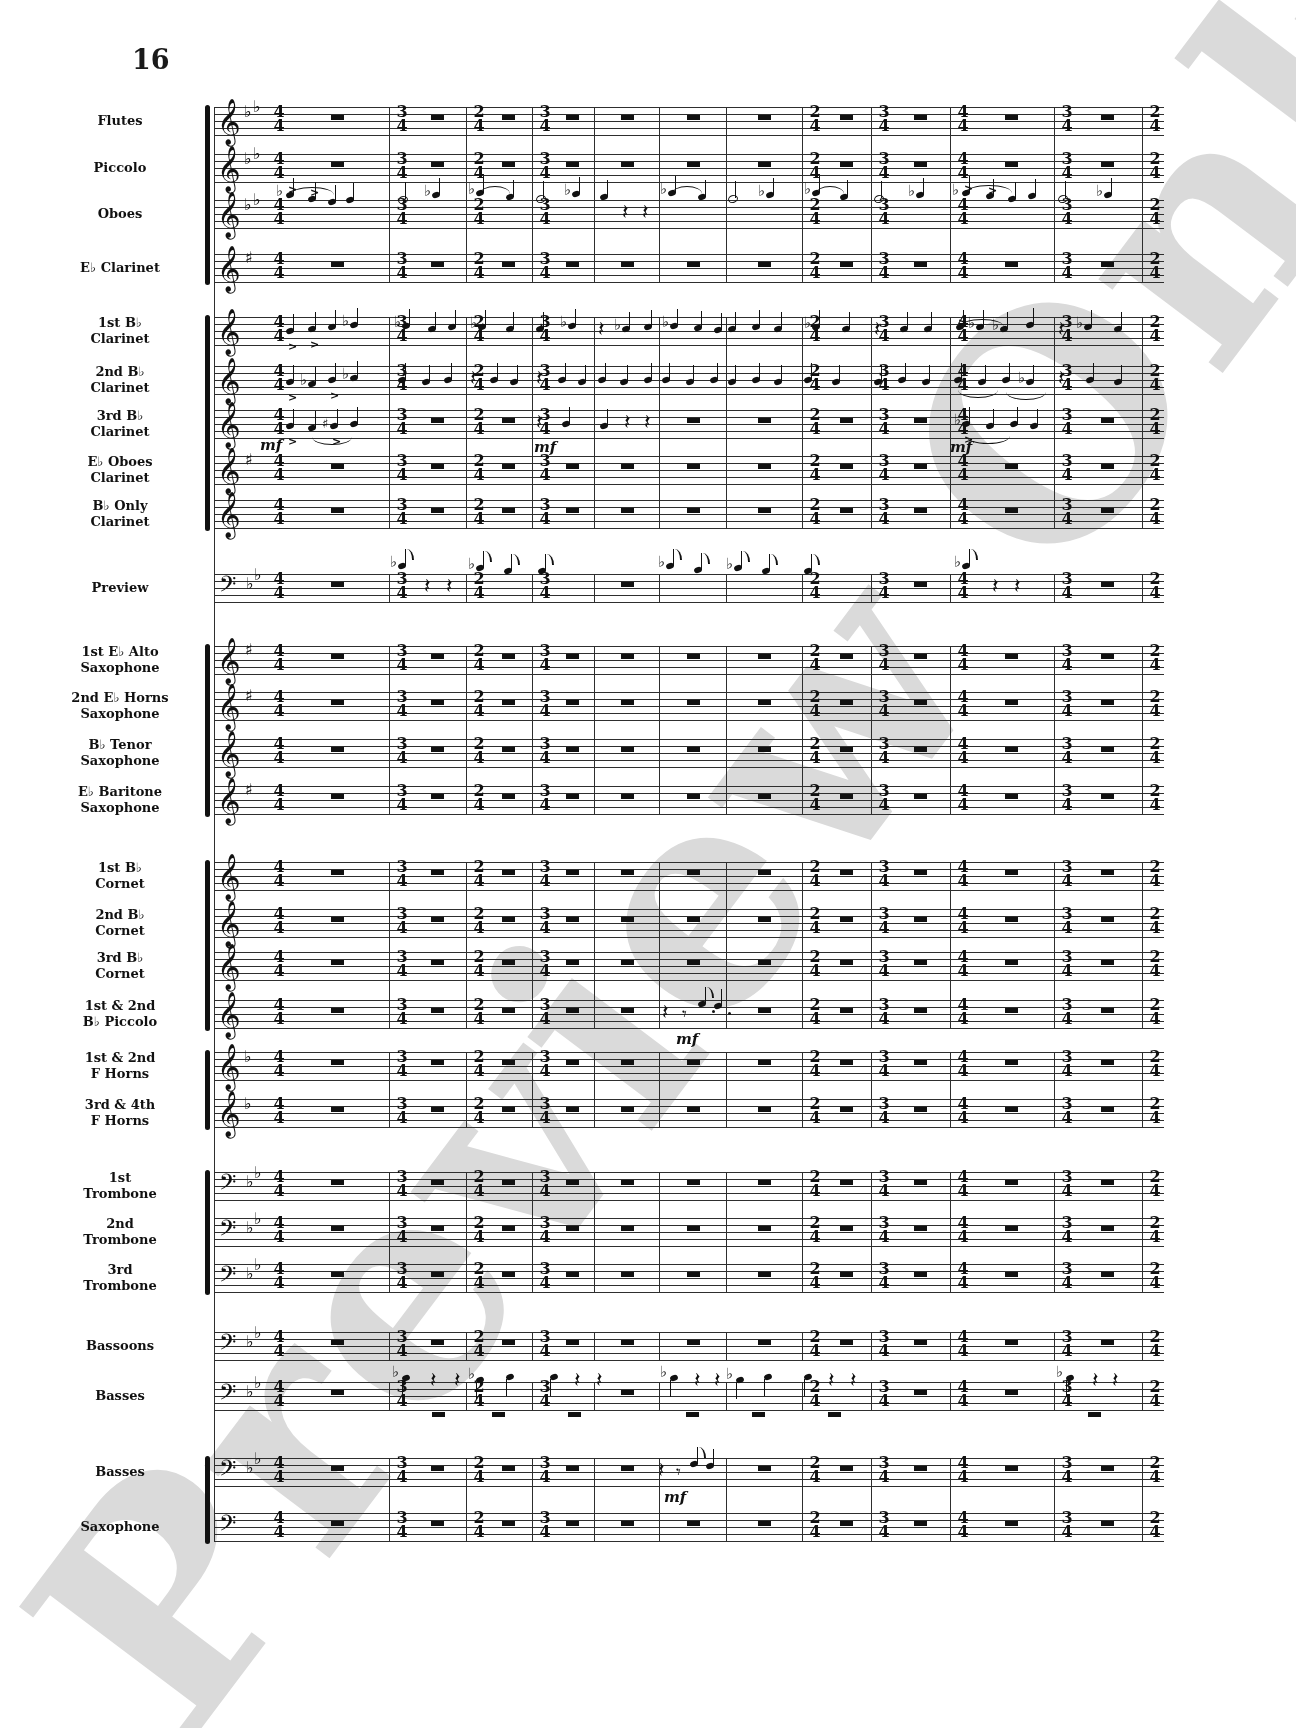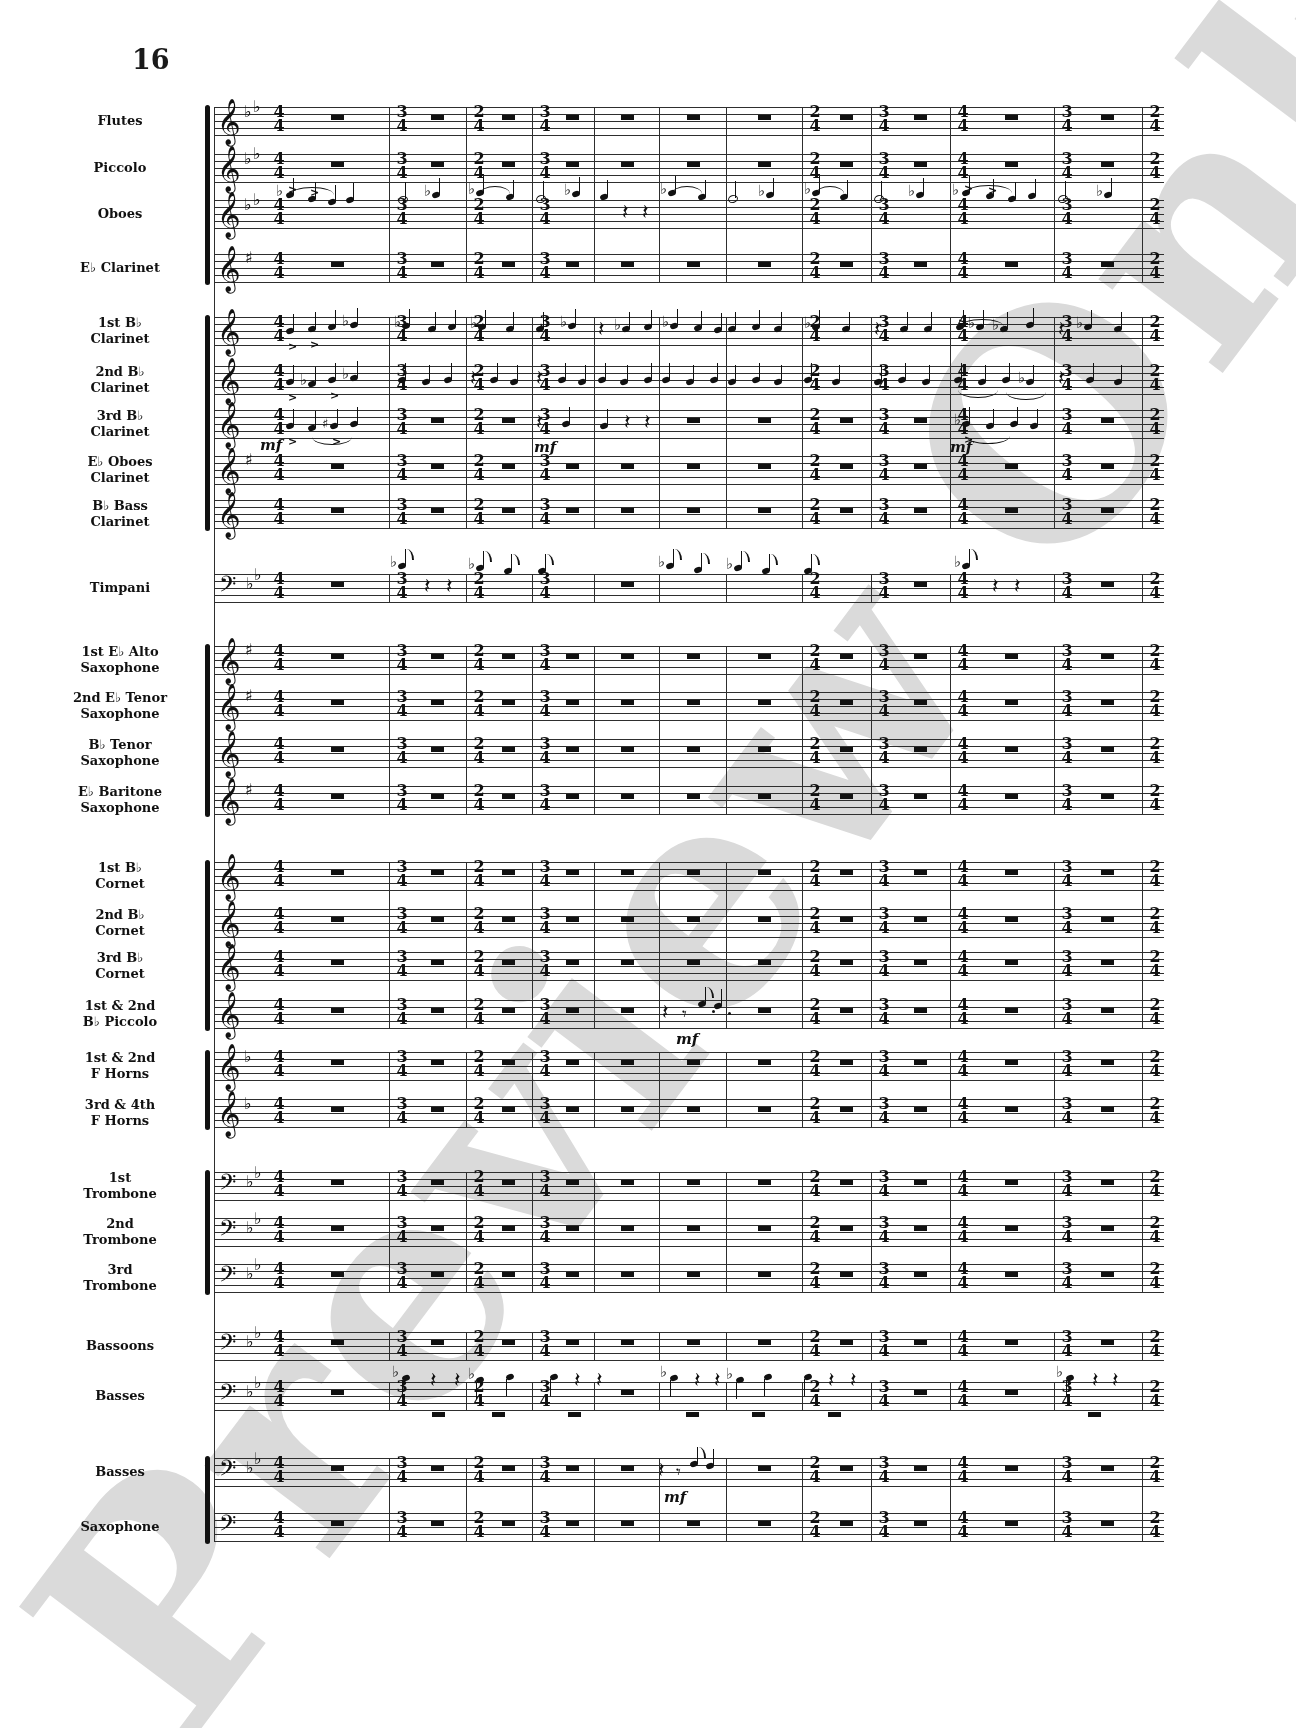--- a/index.html
+++ b/index.html
@@ -682,21 +682,21 @@
         <div class="wrest" style="left: 352px; top: 8px;"></div>
         <div class="wrest" style="left: 406.5px; top: 8px;"></div>
         <div class="wrest" style="left: 472.5px; top: 8px;"></div>
         <div class="wrest" style="left: 544px; top: 8px;"></div>
         <div class="wrest" style="left: 625.5px; top: 8px;"></div>
         <div class="wrest" style="left: 699.5px; top: 8px;"></div>
         <div class="wrest" style="left: 791px; top: 8px;"></div>
         <div class="wrest" style="left: 887px; top: 8px;"></div>
       </div>
       <div class="label" style="left: 22px; top: 514px; transform: translateY(-50%);">
-        <div>B♭ Bass</div>
+        <div>B♭ Only</div>
         <div>Clarinet</div>
       </div>
       <div class="staff" style="left: 200px; top: 500px;">
         <div class="clef" style="font-size: 40px; left: 3px; top: -6px;">𝄞</div>
         <div class="ts" style="left: 56px; top: -2px;">
           <div>4</div>
           <div>4</div>
         </div>
         <div class="ts" style="left: 179px; top: -2px;">
           <div>3</div>
@@ -736,21 +736,21 @@
         <div class="wrest" style="left: 352px; top: 8px;"></div>
         <div class="wrest" style="left: 406.5px; top: 8px;"></div>
         <div class="wrest" style="left: 472.5px; top: 8px;"></div>
         <div class="wrest" style="left: 544px; top: 8px;"></div>
         <div class="wrest" style="left: 625.5px; top: 8px;"></div>
         <div class="wrest" style="left: 699.5px; top: 8px;"></div>
         <div class="wrest" style="left: 791px; top: 8px;"></div>
         <div class="wrest" style="left: 887px; top: 8px;"></div>
       </div>
       <div class="label" style="left: 22px; top: 588px; transform: translateY(-50%);">
-        <div>Timpani</div>
+        <div>Preview</div>
       </div>
       <div class="staff" style="left: 200px; top: 574px;">
         <div class="clef" style="font-size: 27px; left: 5px; top: -1px;">𝄢</div>
         <div class="ksig" style="left: 32px; top: 2px;">♭</div>
         <div class="ksig" style="left: 40px; top: -7px;">♭</div>
         <div class="ts" style="left: 56px; top: -2px;">
           <div>4</div>
           <div>4</div>
         </div>
         <div class="ts" style="left: 179px; top: -2px;">
@@ -878,21 +878,21 @@
         <div class="wrest" style="left: 352px; top: 8px;"></div>
         <div class="wrest" style="left: 406.5px; top: 8px;"></div>
         <div class="wrest" style="left: 472.5px; top: 8px;"></div>
         <div class="wrest" style="left: 544px; top: 8px;"></div>
         <div class="wrest" style="left: 625.5px; top: 8px;"></div>
         <div class="wrest" style="left: 699.5px; top: 8px;"></div>
         <div class="wrest" style="left: 791px; top: 8px;"></div>
         <div class="wrest" style="left: 887px; top: 8px;"></div>
       </div>
       <div class="label" style="left: 22px; top: 706px; transform: translateY(-50%);">
-        <div>2nd E♭ Tenor</div>
+        <div>2nd E♭ Horns</div>
         <div>Saxophone</div>
       </div>
       <div class="staff" style="left: 200px; top: 692px;">
         <div class="clef" style="font-size: 40px; left: 3px; top: -6px;">𝄞</div>
         <div class="ksig" style="left: 31px; top: -4px;">♯</div>
         <div class="ts" style="left: 56px; top: -2px;">
           <div>4</div>
           <div>4</div>
         </div>
         <div class="ts" style="left: 179px; top: -2px;">

